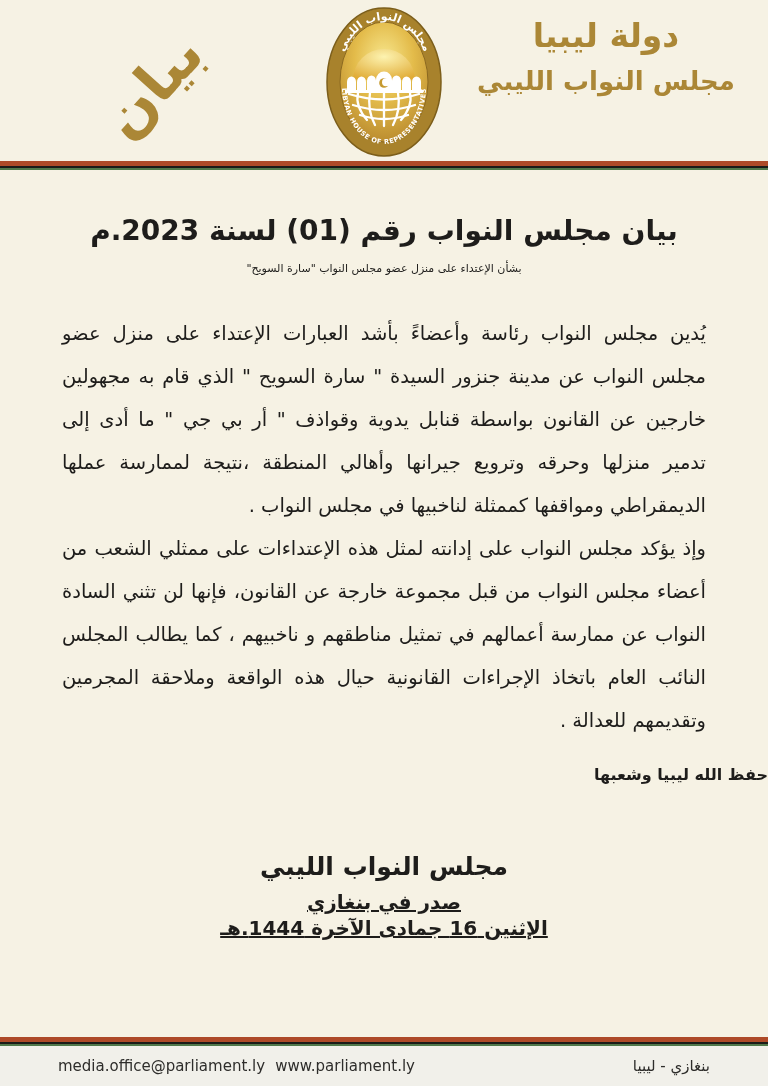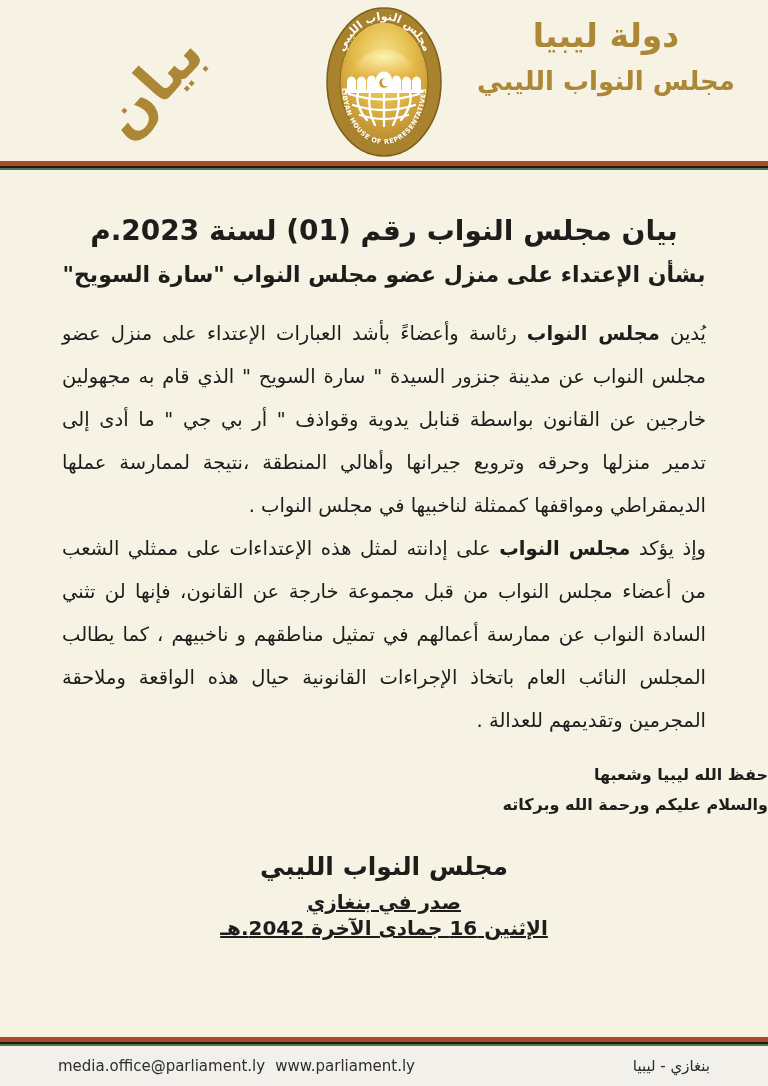--- a/index.html
+++ b/index.html
@@ -23,27 +23,27 @@
   .stripes { position:absolute; left:0; width:768px; height:9px; }
   .stripes .s-red   { height:5px; }
   .stripes .s-black { height:2px; }
   .stripes .s-green { height:2px; }
   .stripes.top    { top:161px; }
   .stripes.bottom { top:1037px; }
   
   .doc-title { position:absolute; top:214px; left:0; right:0; text-align:center;
     direction:rtl; font-size:28px; font-weight:700; }
   .doc-subtitle { position:absolute; top:262px; left:0; right:0; text-align:center;
-    direction:rtl; font-size:22px; font-weight:700; }
+    direction:rtl; font-size:11px; font-weight:400; }
   
   .doc-body { position:absolute; top:312px; right:62px; left:62px;
     direction:rtl; text-align:justify; font-size:19.5px; font-weight:500;
     line-height:43px; }
   .doc-body p { margin:0; }
-  .doc-body b { font-weight:700; }
+  .doc-body b { font-weight:400; }
   
   .closing { position:absolute; top:760px; left:0; right:0; 
     direction:rtl; font-size:16px; font-weight:700; line-height:30px; }
   .sig-name { position:absolute; top:852px; left:0; right:0; text-align:center;
     direction:rtl; font-size:25px; font-weight:800; }
   .sig-block { position:absolute; top:889px; left:0; right:0; text-align:center;
     direction:rtl; font-size:20px; font-weight:700; line-height:26px;text-decoration:underline; }
   
   .footer-band { position:absolute; top:1046px; left:0; right:0; bottom:0;
     background:#f1f0ea; }
@@ -131,27 +131,26 @@
   <div class="doc-title">بيان مجلس النواب رقم (01) لسنة 2023.م</div>
   <div class="doc-subtitle">بشأن الإعتداء على منزل عضو مجلس النواب "سارة السويح"</div>
 
   <div class="doc-body">
     <p><span>يُدين</span> <b>مجلس النواب</b> <span>رئاسة وأعضاءً بأشد العبارات الإعتداء على منزل عضو مجلس النواب عن مدينة جنزور السيدة " سارة السويح " الذي قام به مجهولين خارجين عن القانون بواسطة قنابل يدوية وقواذف " أر بي جي " ما أدى إلى تدمير منزلها وحرقه وترويع جيرانها وأهالي المنطقة ،نتيجة لممارسة عملها الديمقراطي ومواقفها كممثلة لناخبيها في مجلس النواب .</span></p>
     <p><span>وإذ يؤكد</span> <b>مجلس النواب</b> <span>على إدانته لمثل هذه الإعتداءات على ممثلي الشعب من أعضاء مجلس النواب من قبل مجموعة خارجة عن القانون، فإنها لن تثني السادة النواب عن ممارسة أعمالهم في تمثيل مناطقهم و ناخبيهم ، كما يطالب المجلس النائب العام باتخاذ الإجراءات القانونية حيال هذه الواقعة وملاحقة المجرمين وتقديمهم للعدالة .</span></p>
   </div>
 
   <div class="closing">
     <div>حفظ الله ليبيا وشعبها</div>
-    <div>والسلام عليكم ورحمة الله وبركاته</div>
   </div>
 
   <div class="sig-name">مجلس النواب الليبي</div>
   <div class="sig-block">
     <div>صدر في بنغازي</div>
-    <div>الإثنين 16 جمادى الآخرة 2042.هـ</div>
+    <div>الإثنين 16 جمادى الآخرة 1444.هـ</div>
   </div>
 
   <div class="stripes bottom">
     <div class="s-red" style="background:#ae4a28"></div>
     <div class="s-black" style="background:#1b1b18"></div>
     <div class="s-green" style="background:#50784a"></div>
   </div>
 
   <div class="footer-band">
     <div class="footer-row">

